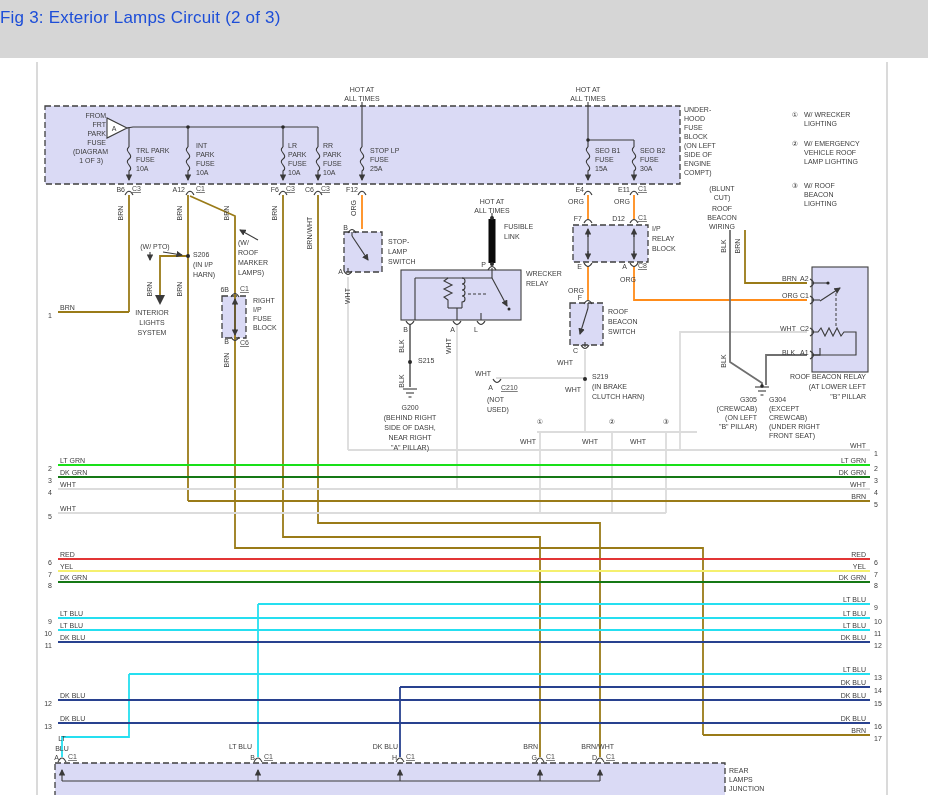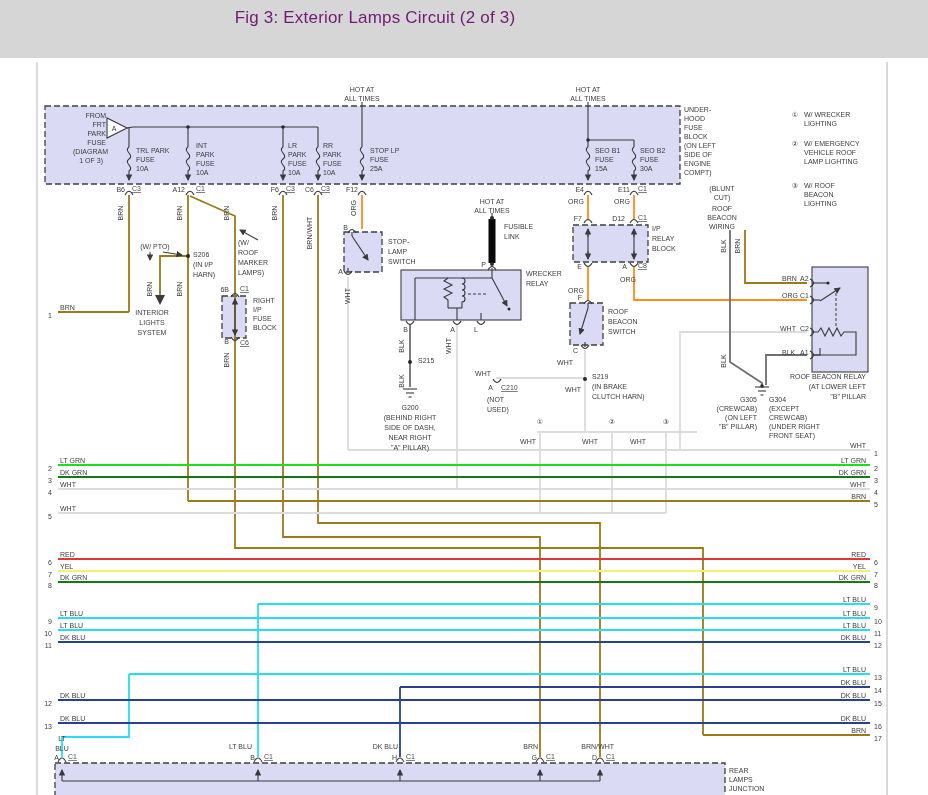--- a/index.html
+++ b/index.html
@@ -1,19 +1,19 @@
 <!DOCTYPE html>
 <html><head>
 <meta charset="utf-8">
 <style>
   html,body{margin:0;padding:0;background:#fff;font-family:"Liberation Sans",sans-serif;}
   .stage{position:relative;width:928px;height:795px;overflow:hidden;background:#fff;}
   .titlebar{position:absolute;left:0;top:0;width:928px;height:58px;background:#d6d6d6;}
-  .titletext{position:absolute;left:0;top:8px;width:750px;text-align:center;
-     font-size:17px;color:#701a75;letter-spacing:.2px;}
+  .titletext{position:absolute;left:0;top:8px;width:750px;
+     font-size:17px;color:#1d4ed8;letter-spacing:.2px;}
   svg{position:absolute;left:0;top:0;}
   svg text{fill:#3c3c3c;font-size:7px;font-family:"Liberation Sans",sans-serif;}
   text.u{text-decoration:underline;fill:#4a4a4a;}
   text.rownum{font-size:7px;fill:#3c3c3c;}
   .box-d{fill:#dadaf5;stroke:#3f3f3f;stroke-width:1.3;stroke-dasharray:6 3;}
   .box-s{fill:#dadaf5;stroke:#3f3f3f;stroke-width:1.1;}
   .wz{stroke:#3a3a3a;stroke-width:1.1;fill:none;}
   .wzd{stroke:#3a3a3a;stroke-width:1;fill:none;stroke-dasharray:3 2;}
   .arc{stroke:#3a3a3a;stroke-width:1.1;fill:none;}
   .wBRN{stroke:#9a7b18;stroke-width:1.8;fill:none;}

